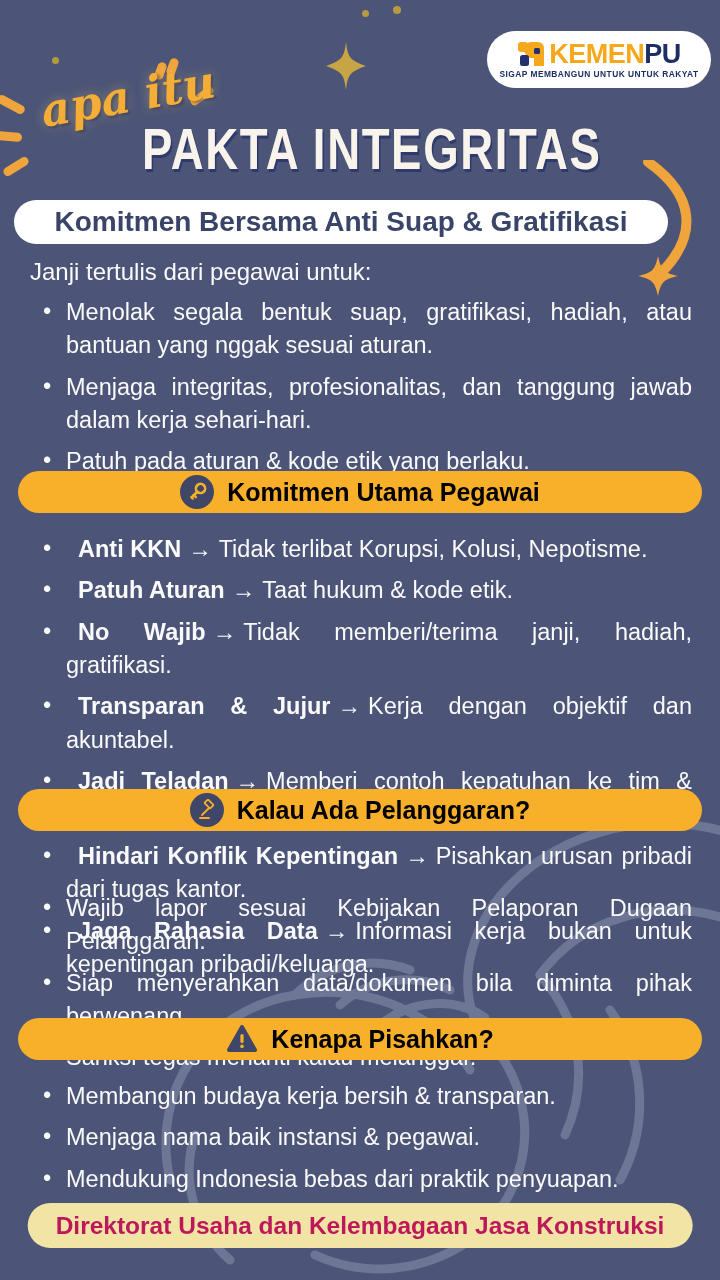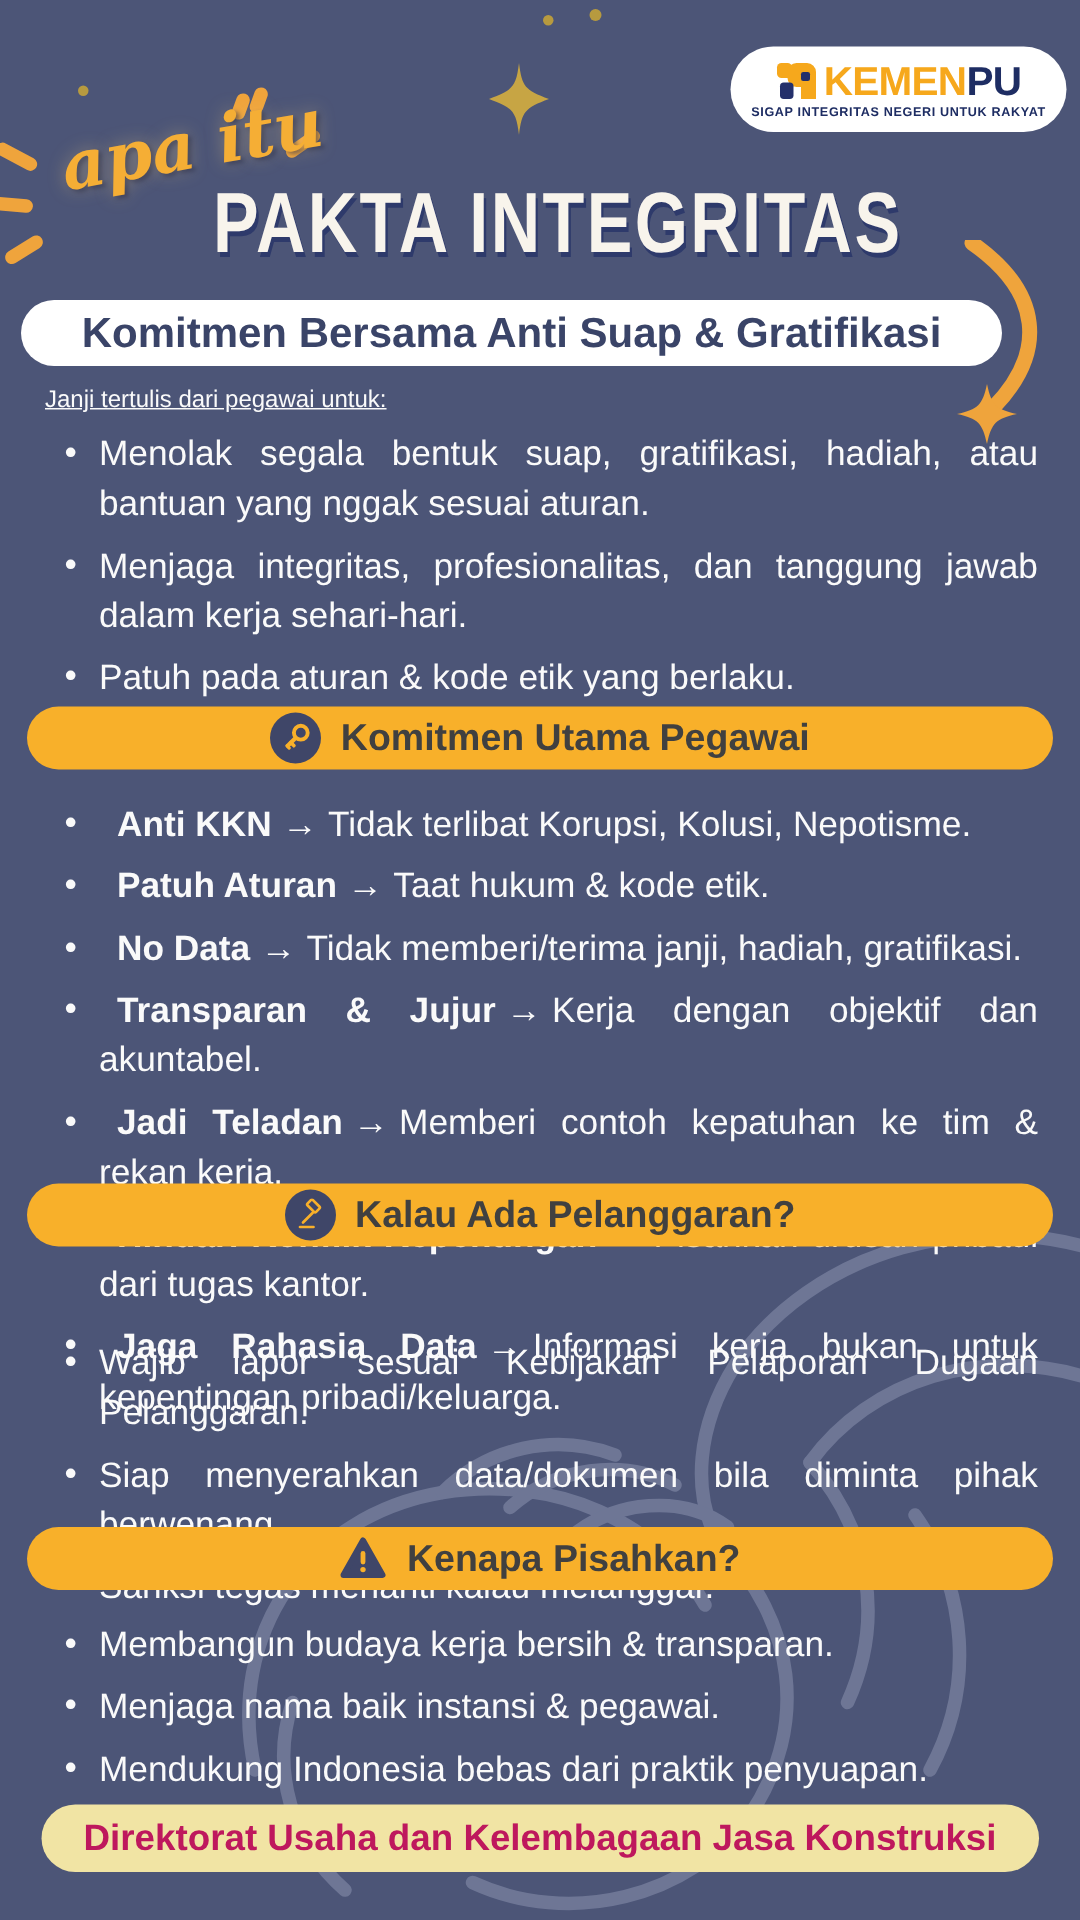--- a/index.html
+++ b/index.html
@@ -46,35 +46,35 @@
   }
   
   .dash{position:absolute;background:#EFA43C;border-radius:5px;z-index:2;}
   .dot{position:absolute;border-radius:50%;background:#B79A3F;z-index:2;}
   .decor-svg{position:absolute;z-index:2;}
   .swoosh-svg{position:absolute;right:0;top:160px;z-index:1;}
   .watermark{position:absolute;right:-50px;bottom:-40px;z-index:0;opacity:0.55;}
   
   .body-block{position:absolute;left:30px;width:662px;color:#FAFAFA;z-index:3;}
   .intro-block{top:258px;}
-  .intro-lead{font-size:16px;margin:0 0 10px 0;text-decoration:underline;}
+  .intro-lead{font-size:24px;margin:0 0 10px 0;}
   ul.blist{list-style:none;margin:0;padding:0;font-size:23.5px;line-height:1.42;}
   ul.blist li{position:relative;padding-left:36px;text-align:justify;margin-bottom:8px;}
   ul.blist .blt{position:absolute;left:13px;top:-1px;}
   ul.blist b{font-weight:700;margin-left:12px;}
   .arr{margin:0 7px;}
   .commit-block{top:533px;}
   .viol-block{top:892px;}
   .why-block{top:1080px;}
   
   .banner{
     position:absolute;left:18px;width:684px;height:42px;
     background:#F8B02A;border-radius:21px;
     display:flex;align-items:center;justify-content:center;gap:13px;
-    color:#404040;font-weight:700;font-size:25px;
+    color:#000000;font-weight:700;font-size:25px;
     z-index:3;
   }
   .banner-1{top:471px;}
   .banner-2{top:789px;}
   .banner-3{top:1018px;}
   .icon-circle{
     width:34px;height:34px;border-radius:50%;background:#3F4668;
     display:flex;align-items:center;justify-content:center;flex:0 0 auto;
   }
   
@@ -129,21 +129,21 @@
   <div class="logo-pill">
     <div class="logo-row">
       <svg width="28" height="28" viewBox="0 0 28 28">
         <rect x="1" y="2" width="10" height="10" rx="3" fill="#F6A81C"></rect>
         <path d="M14,2 h7 a6,6 0 0 1 6,6 v18 h-10 v-8 h-3 a6,6 0 0 1 -6,-6 v-4 a6,6 0 0 1 6,-6 Z" fill="#F6A81C"></path>
         <rect x="3" y="15" width="9" height="11" rx="2.5" fill="#24306B"></rect>
         <rect x="17" y="8" width="6" height="6" rx="1.5" fill="#24306B"></rect>
       </svg>
       <span class="logo-word"><span class="logo-kemen">KEMEN</span><span class="logo-pu">PU</span></span>
     </div>
-    <div class="logo-tagline">SIGAP INTEGRITAS NEGERI UNTUK RAKYAT</div>
+    <div class="logo-tagline">SIGAP MEMBANGUN UNTUK UNTUK RAKYAT</div>
   </div>
 
   <div class="kicker">apa itu</div>
   <div class="main-title">PAKTA INTEGRITAS</div>
   <div class="subtitle-pill">Komitmen Bersama Anti Suap &amp; Gratifikasi</div>
 
   <div class="body-block intro-block">
     <p class="intro-lead">Janji tertulis dari pegawai untuk:</p>
     <ul class="blist">
       <li><span class="blt">•</span><span>Menolak segala bentuk suap, gratifikasi, hadiah, atau bantuan yang nggak sesuai aturan.</span></li>
@@ -163,21 +163,21 @@
         </g>
       </svg>
     </span>
     <span>Komitmen Utama Pegawai</span>
   </div>
 
   <div class="body-block commit-block">
     <ul class="blist">
       <li><span class="blt">•</span><b>Anti KKN</b><span class="arr">→</span><span>Tidak terlibat Korupsi, Kolusi, Nepotisme.</span></li>
       <li><span class="blt">•</span><b>Patuh Aturan</b><span class="arr">→</span><span>Taat hukum &amp; kode etik.</span></li>
-      <li><span class="blt">•</span><b>No Data</b><span class="arr">→</span><span>Tidak memberi/terima janji, hadiah, gratifikasi.</span></li>
+      <li><span class="blt">•</span><b>No Wajib</b><span class="arr">→</span><span>Tidak memberi/terima janji, hadiah, gratifikasi.</span></li>
       <li><span class="blt">•</span><b>Transparan &amp; Jujur</b><span class="arr">→</span><span>Kerja dengan objektif dan akuntabel.</span></li>
       <li><span class="blt">•</span><b>Jadi Teladan</b><span class="arr">→</span><span>Memberi contoh kepatuhan ke tim &amp; rekan kerja.</span></li>
       <li><span class="blt">•</span><b>Hindari Konflik Kepentingan</b><span class="arr">→</span><span>Pisahkan urusan pribadi dari tugas kantor.</span></li>
       <li><span class="blt">•</span><b>Jaga Rahasia Data</b><span class="arr">→</span><span>Informasi kerja bukan untuk kepentingan pribadi/keluarga.</span></li>
     </ul>
   </div>
 
   <div class="banner banner-2">
     <span class="icon-circle">
       <svg width="22" height="22" viewBox="0 0 22 22" fill="none" stroke="#F8B02A" stroke-width="1.8" stroke-linecap="round">

